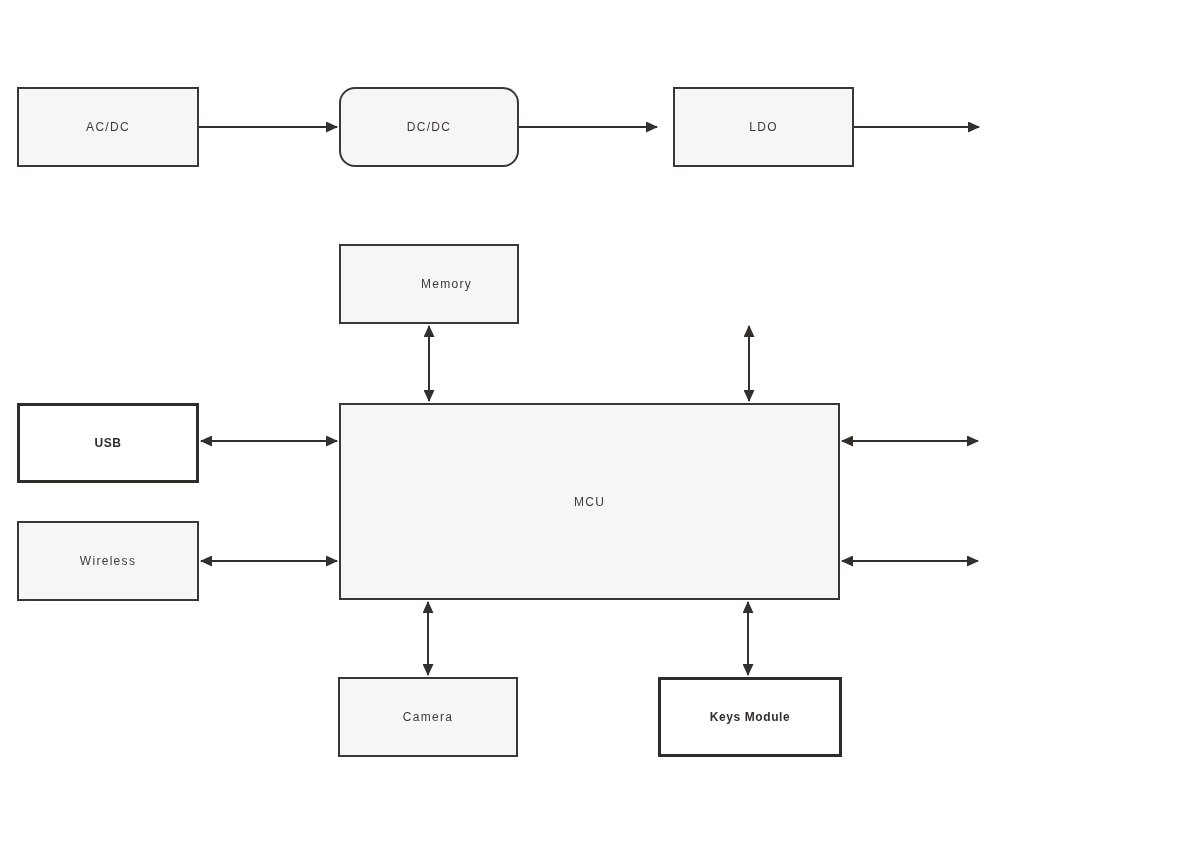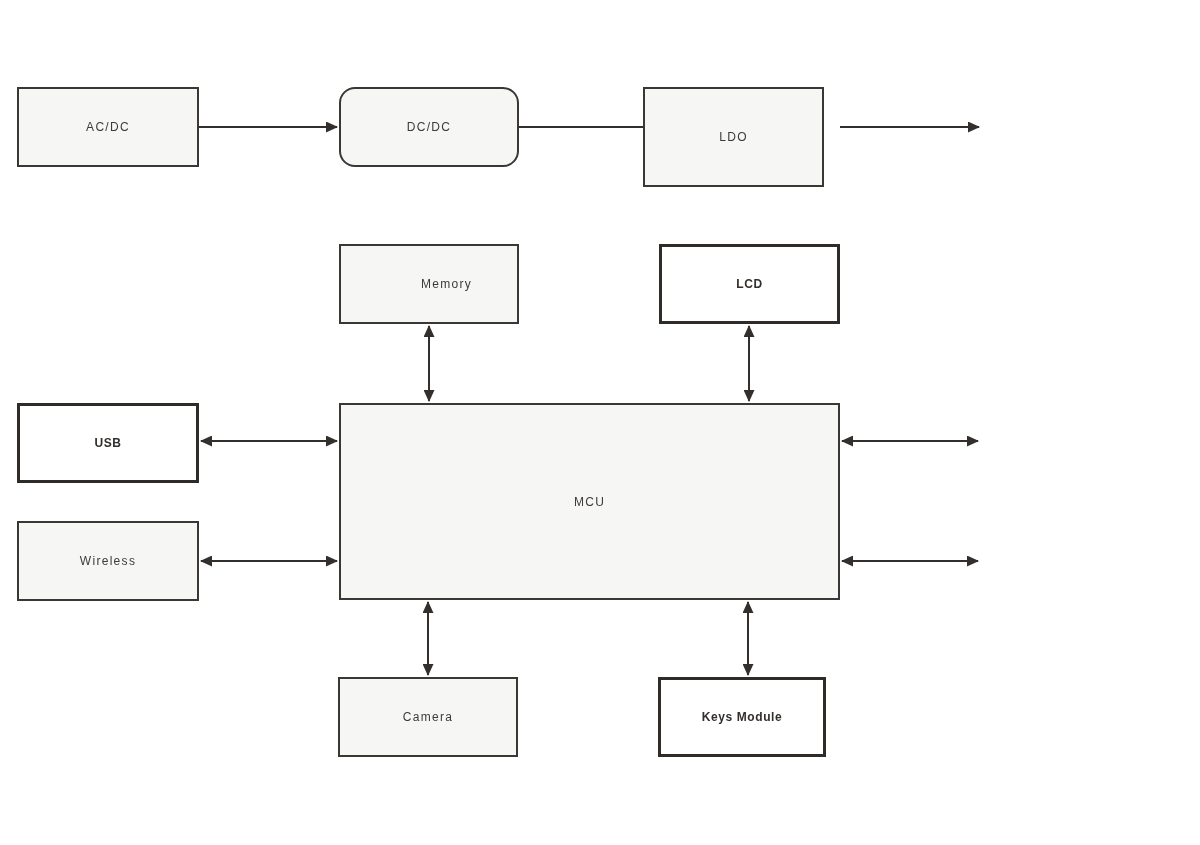--- a/index.html
+++ b/index.html
@@ -40,30 +40,30 @@
   .node--bold {
     background: #ffffff;
     border: 3px solid #2e2b29;
     color: #332f2d;
     font-weight: 700;
     letter-spacing: 0.6px;
   }
   
   .n-acdc     { left: 17px;  top: 87px;  width: 182px; height: 80px; }
   .n-dcdc     { left: 339px; top: 87px;  width: 180px; height: 80px; border-radius: 16px; }
-  .n-ldo      { left: 643px; top: 87px;  width: 181px; height: 100px; }
+  .n-ldo      { left: 673px; top: 87px;  width: 181px; height: 80px; }
   .n-memory   { left: 339px; top: 244px; width: 180px; height: 80px; padding-left: 35px; }
   .n-lcd      { left: 659px; top: 244px; width: 181px; height: 80px; }
   .n-usb      { left: 17px;  top: 403px; width: 182px; height: 80px; }
   .n-wireless { left: 17px;  top: 521px; width: 182px; height: 80px; }
   .n-mcu      { left: 339px; top: 403px; width: 501px; height: 197px; }
   .n-sdcard   { left: 980px; top: 403px; width: 181px; height: 80px; }
   .n-audio    { left: 980px; top: 521px; width: 182px; height: 80px; }
   .n-camera   { left: 338px; top: 677px; width: 180px; height: 80px; }
-  .n-keys     { left: 658px; top: 677px; width: 168px; height: 80px; }
+  .n-keys     { left: 658px; top: 677px; width: 184px; height: 80px; }
 </style>
 </head>
 <body>
 
 <div class="canvas">
 
   <svg class="edges-layer" width="1200" height="845" viewBox="0 0 1200 845" xmlns="http://www.w3.org/2000/svg">
     <defs>
       <marker id="arrow" markerUnits="userSpaceOnUse" markerWidth="13" markerHeight="11" refX="11" refY="5.5" orient="auto-start-reverse">
         <path d="M0,0 L12,5.5 L0,11 Z" fill="#332f2d"></path>
@@ -82,20 +82,19 @@
     <line x1="201" y1="441" x2="337" y2="441" stroke="#332f2d" stroke-width="2" marker-start="url(#arrow)" marker-end="url(#arrow)"></line>
     <line x1="201" y1="561" x2="337" y2="561" stroke="#332f2d" stroke-width="2" marker-start="url(#arrow)" marker-end="url(#arrow)"></line>
     <line x1="842" y1="441" x2="978" y2="441" stroke="#332f2d" stroke-width="2" marker-start="url(#arrow)" marker-end="url(#arrow)"></line>
     <line x1="842" y1="561" x2="978" y2="561" stroke="#332f2d" stroke-width="2" marker-start="url(#arrow)" marker-end="url(#arrow)"></line>
   </svg>
 
   <div class="node n-acdc">AC/DC</div>
   <div class="node n-dcdc">DC/DC</div>
   <div class="node n-ldo">LDO</div>
   <div class="node n-memory">Memory</div>
-  <div class="node node--bold n-lcd">LCD</div>
   <div class="node node--bold n-usb">USB</div>
   <div class="node n-wireless">Wireless</div>
   <div class="node n-mcu">MCU</div>
   <div class="node n-camera">Camera</div>
   <div class="node node--bold n-keys">Keys Module</div>
 
 </div>
 
 </body></html>

